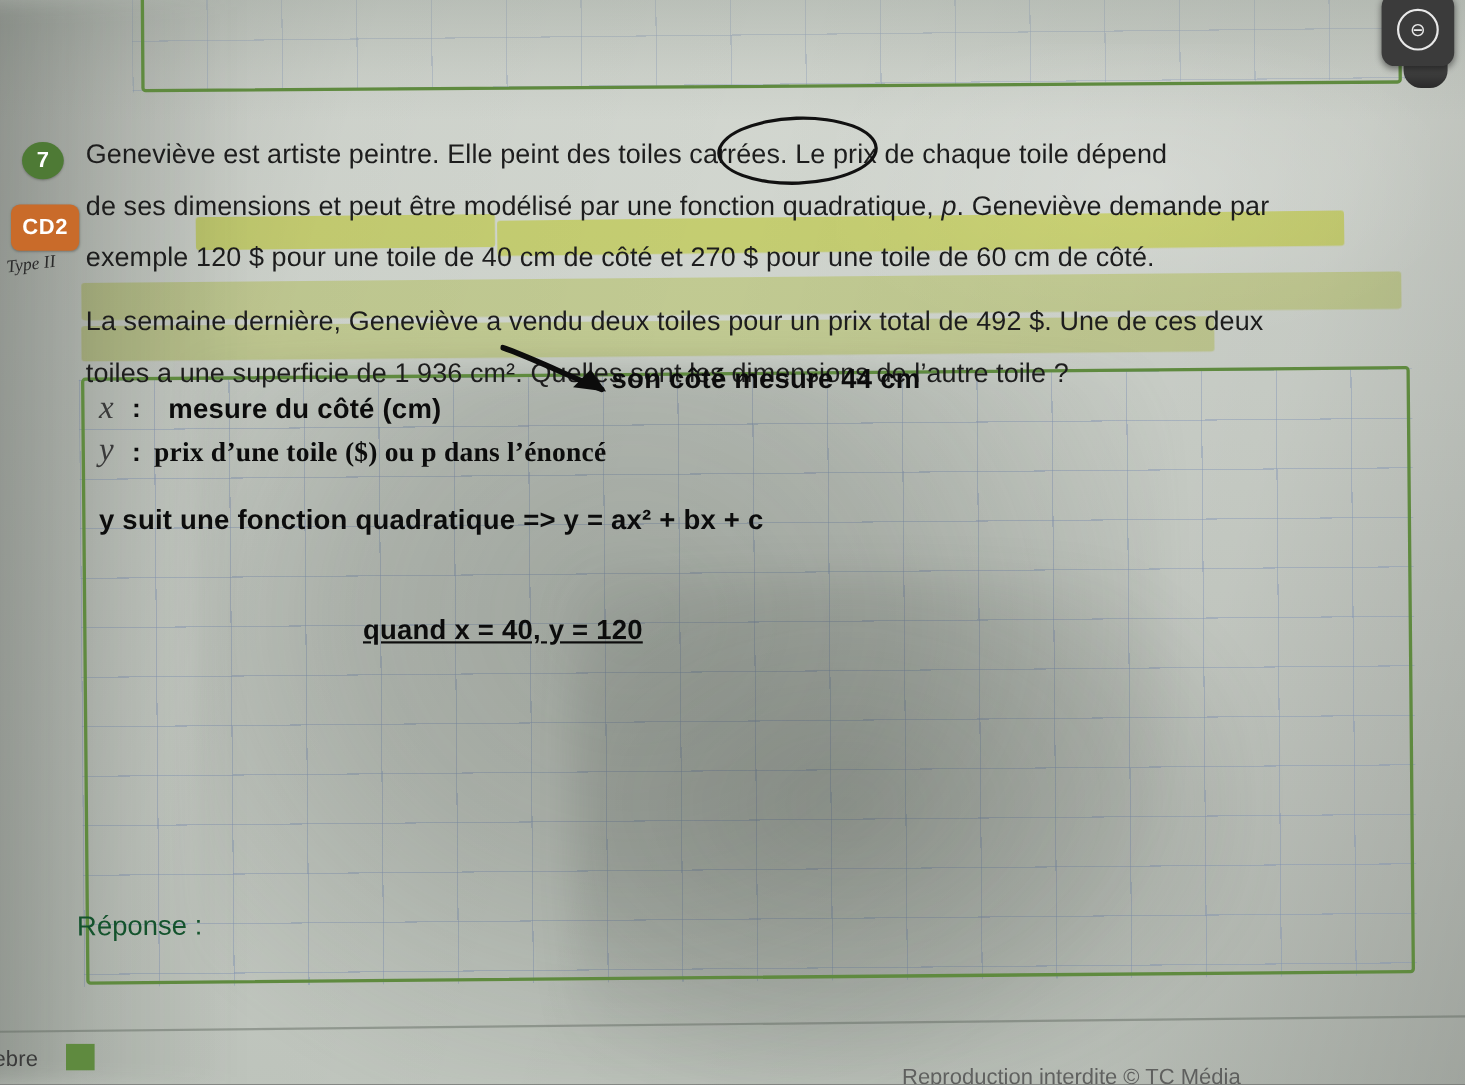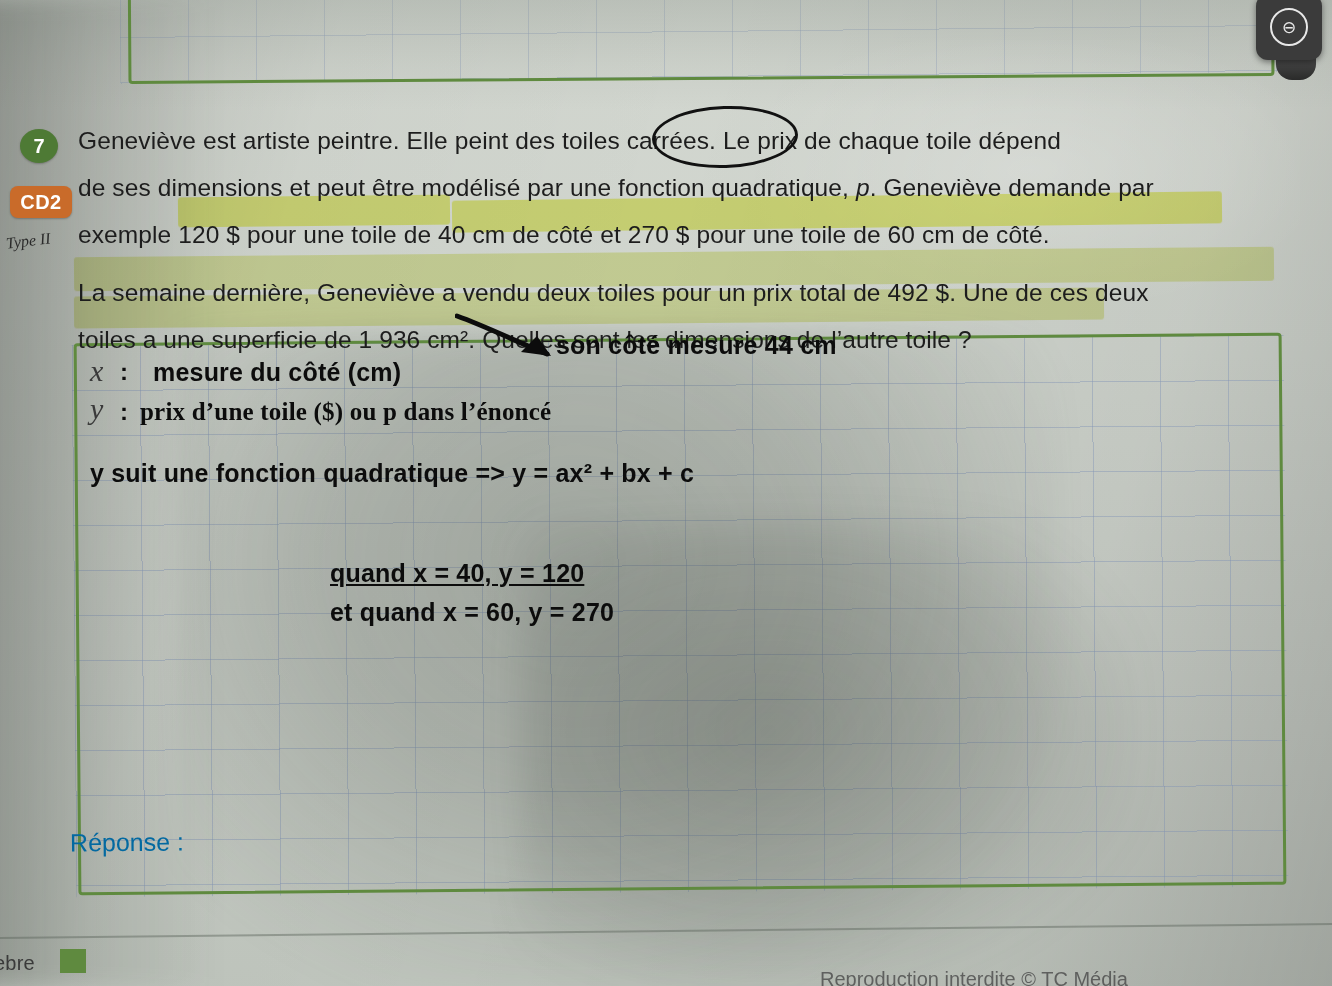--- a/index.html
+++ b/index.html
@@ -123,21 +123,21 @@
     background: #4e7a35;
     color: #fff;
     font-weight: bold;
     font-size: 20px;
     display: flex; align-items: center; justify-content: center;
     box-shadow: 0 1px 2px rgba(0,0,0,.25);
   }
   .badge-cd {
     position: absolute;
     left: 10px; top: 186px;
-    width: 62px; height: 32px;
+    width: 62px; height: 42px;
     border-radius: 8px;
     background: #c96b2a;
     color: #fff;
     font-weight: bold;
     font-size: 20px;
     letter-spacing: .5px;
     display: flex; align-items: center; justify-content: center;
     box-shadow: 0 1px 2px rgba(0,0,0,.25);
   }
   .badge-type {
@@ -205,21 +205,21 @@
     font-style: italic;
     font-size: 30px;
     font-weight: normal;
   }
 
   
   .reponse {
     position: absolute;
     left: 70px; top: 828px;
     font-size: 25px;
-    color: #0369a1;
+    color: #14532d;
     transform: rotate(-0.5deg);
   }
 
   
   .footer-rule {
     position: absolute;
     left: -10px; top: 930px;
     width: 1350px; height: 2px;
     background: rgba(90,100,90,0.45);
     transform: rotate(-0.6deg);
@@ -339,21 +339,20 @@
   <div class="hand" style="left:120px; top:358px; font-size:24px;">:</div>
   <div class="hand" style="left:153px; top:358px;">mesure du côté (cm)</div>
 
   <div class="hand-var" style="left:90px; top:392px;">y</div>
   <div class="hand" style="left:120px; top:398px; font-size:24px;">:</div>
   <div class="hand" style="left:140px; top:398px;font-family:Liberation Serif, serif;">prix d’une toile ($) ou p dans l’énoncé</div>
 
   <div class="hand" style="left:90px; top:459px;">y suit une fonction quadratique =&gt; y = ax² + bx + c</div>
 
   <div class="hand" style="left:330px; top:559px;text-decoration:underline;">quand x = 40, y = 120</div>
-  <div class="hand" style="left:330px; top:598px;">et quand x = 60, y = 270</div>
 
   <div class="reponse">Réponse :</div>
 
   <div class="footer-rule"></div>
   <div class="footer-left">ebre</div>
   <div class="footer-square"></div>
   <div class="footer-right">Reproduction interdite © TC Média</div>
 
   <div class="lens"></div>
   <div class="overlay-btn">

